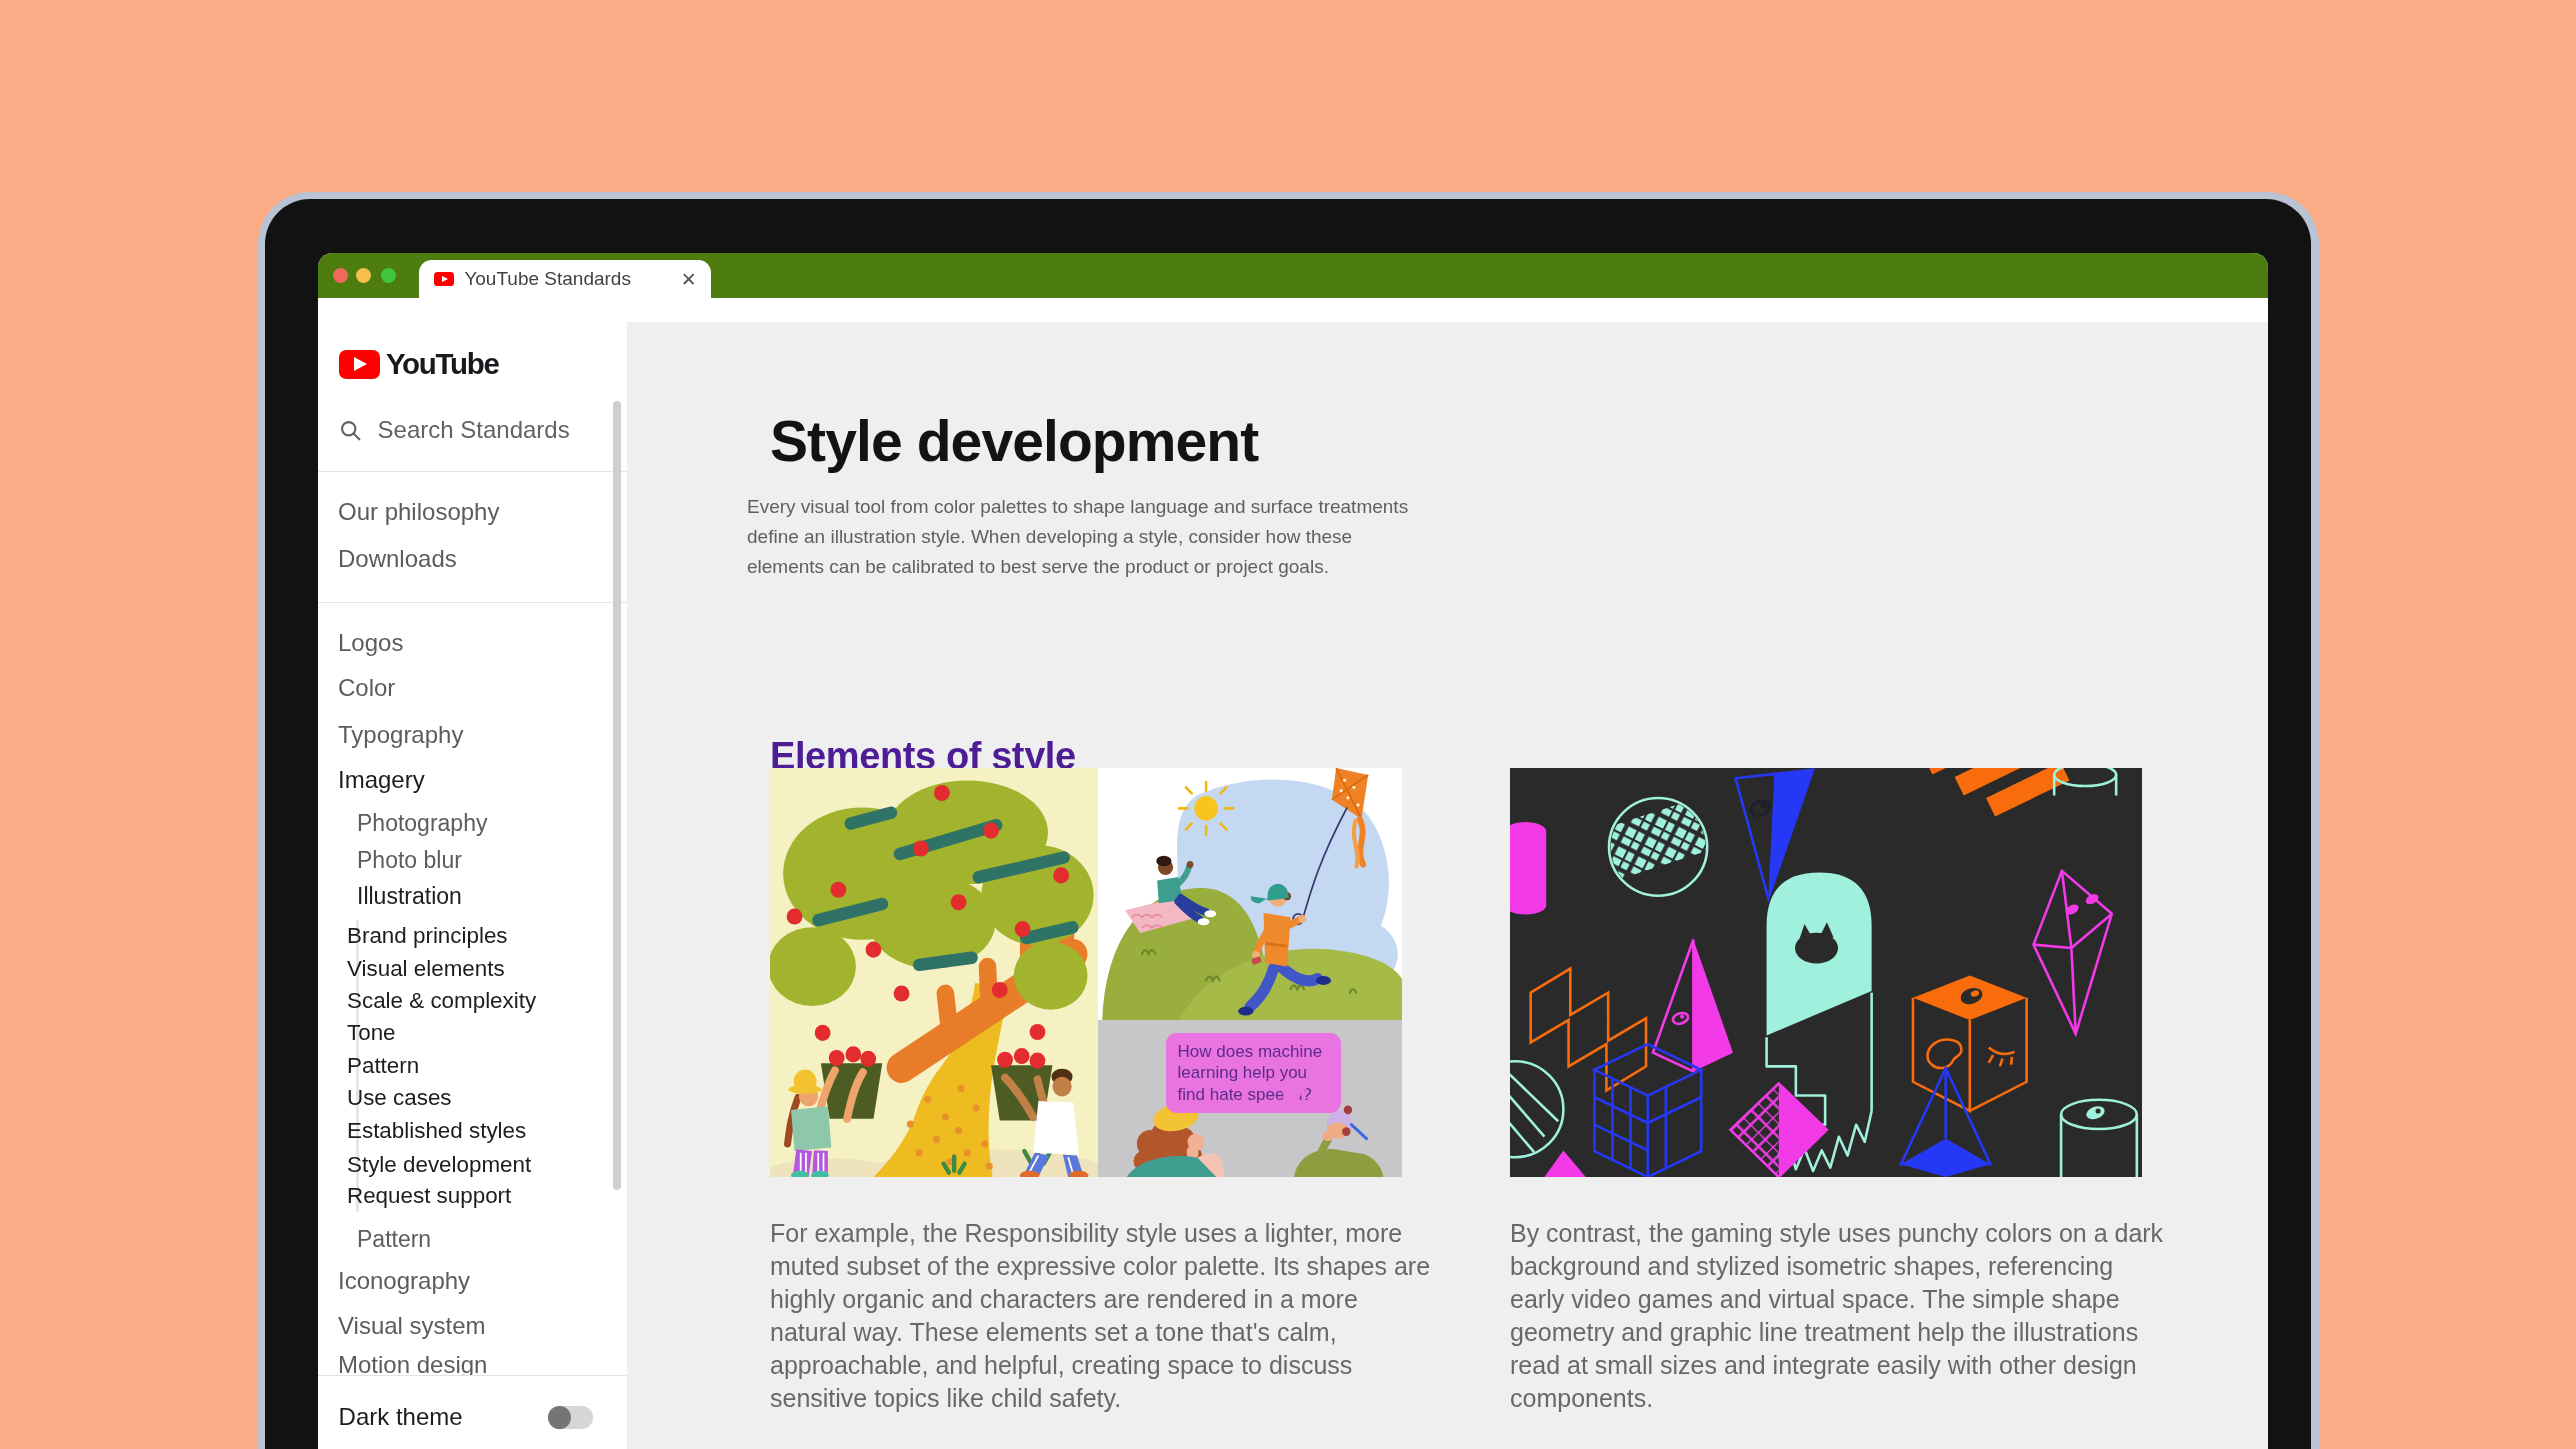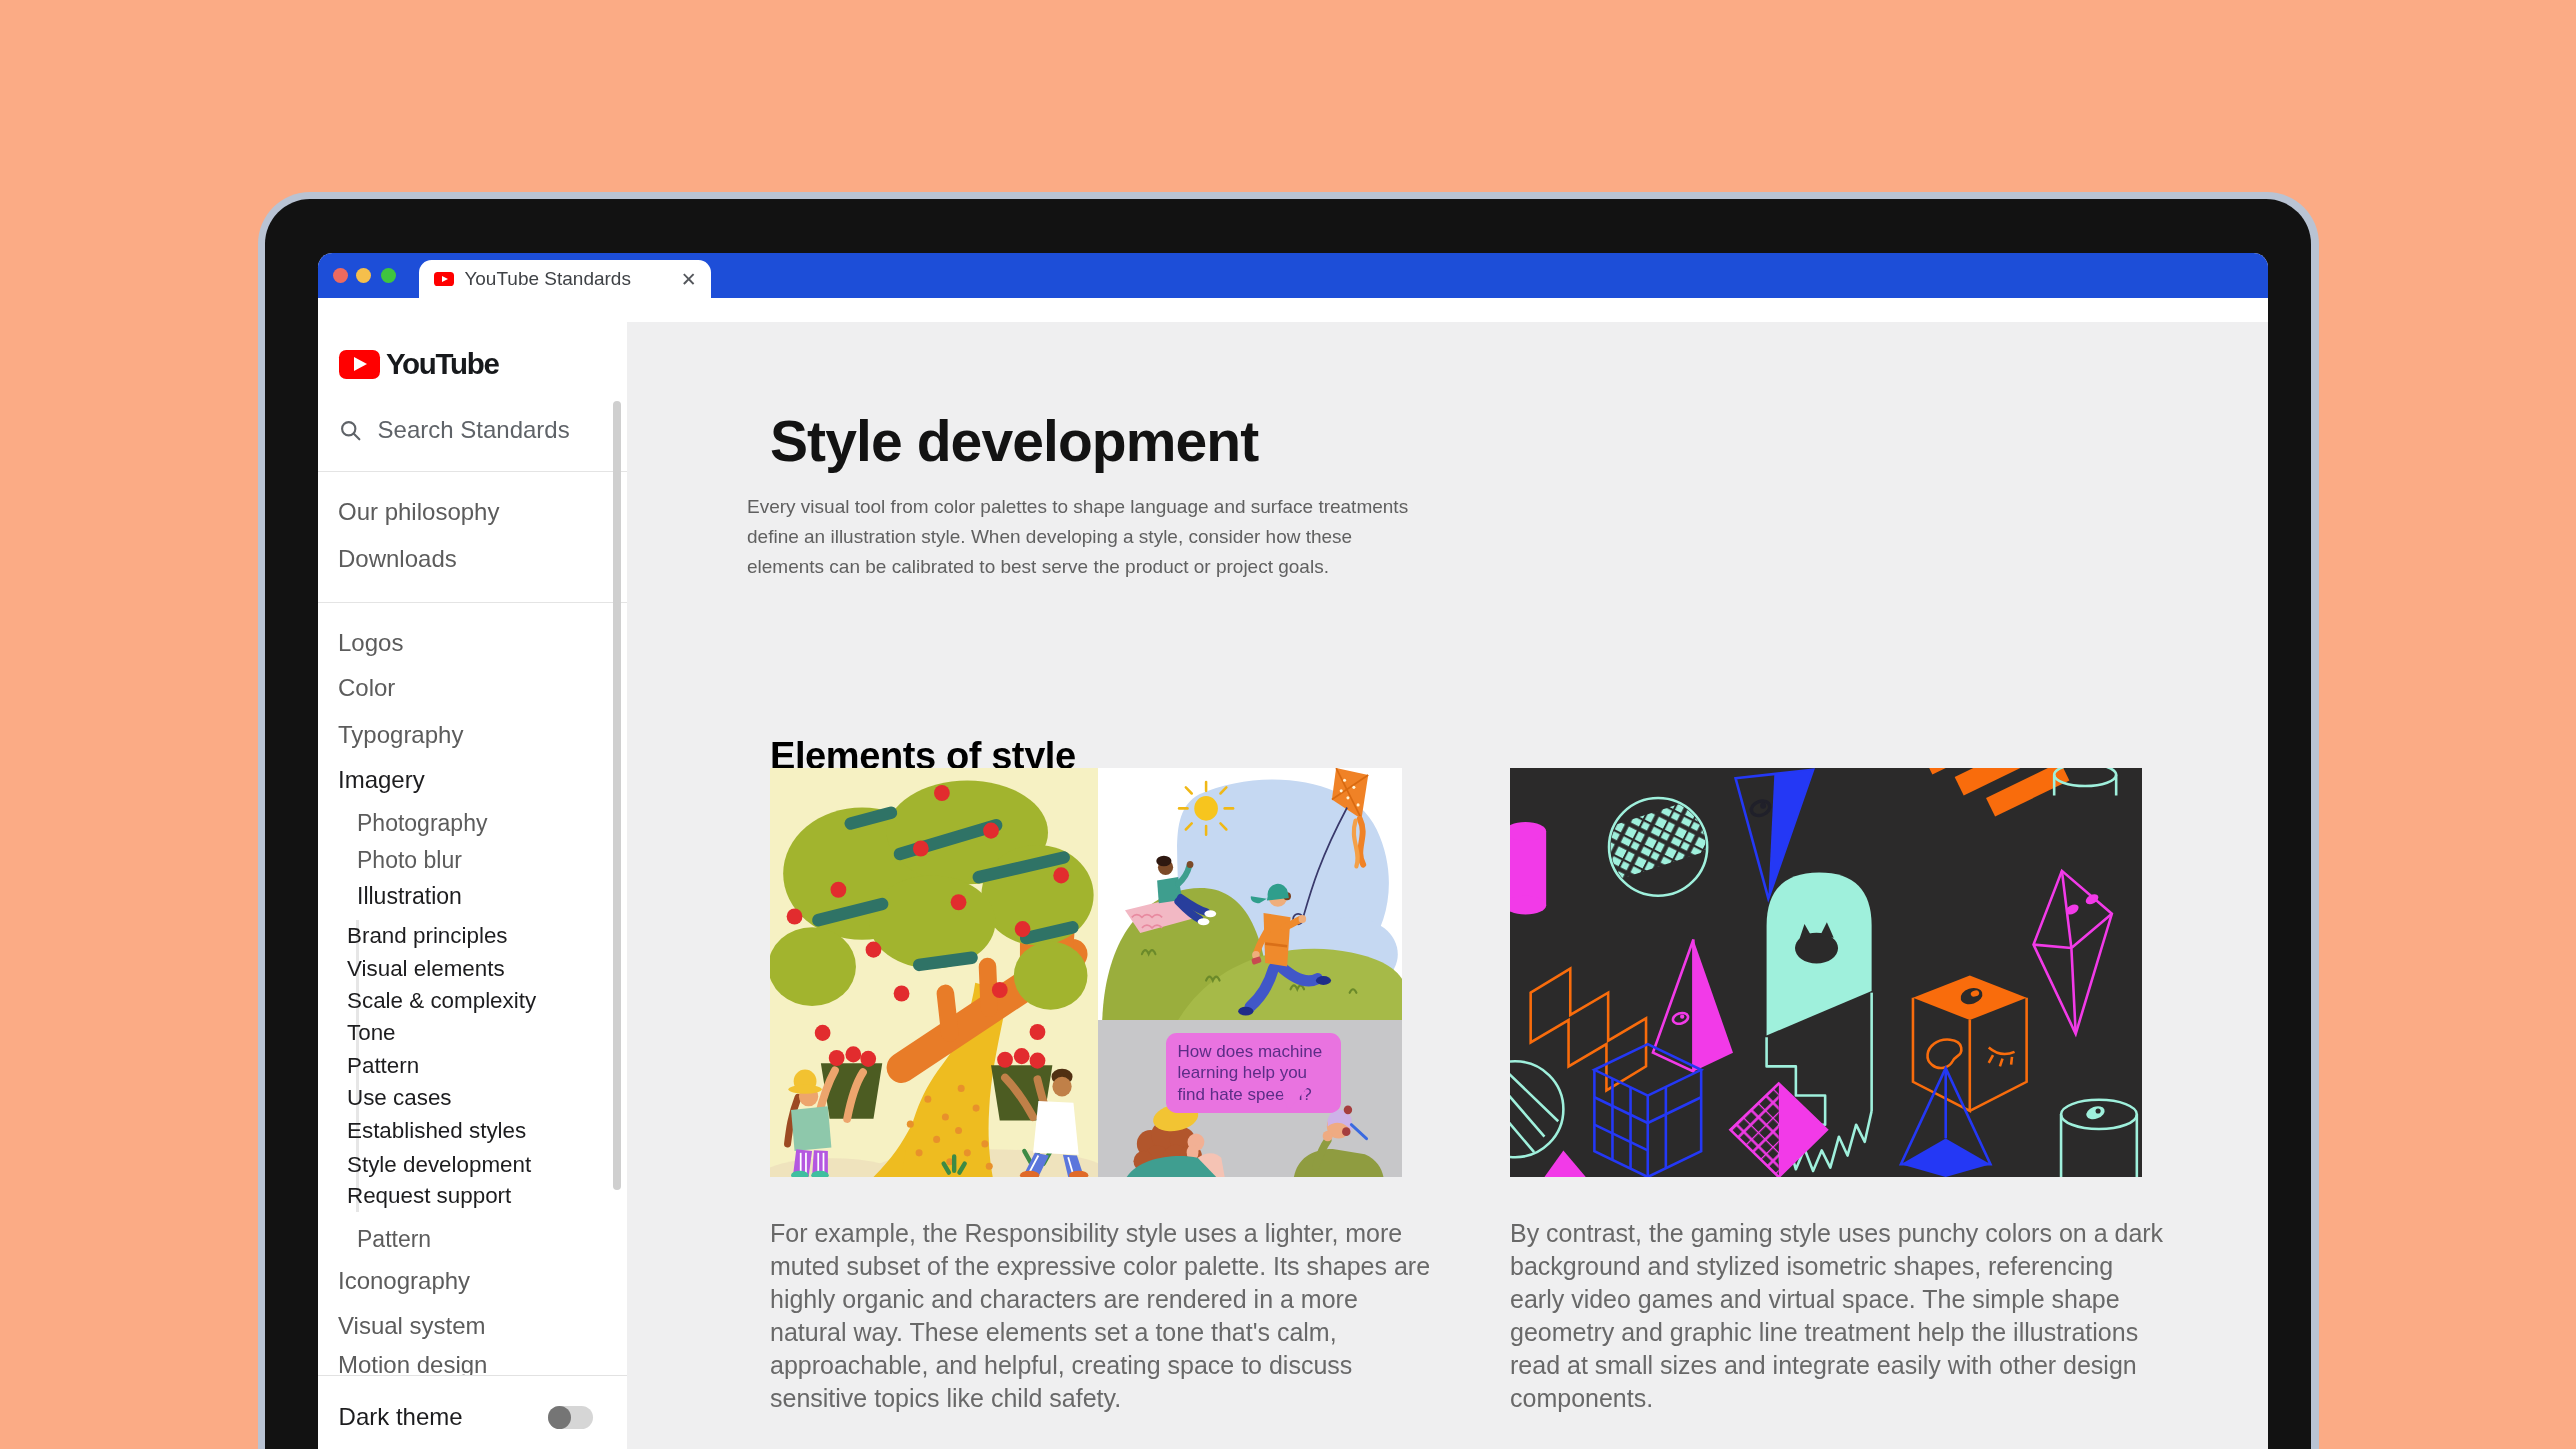--- a/index.html
+++ b/index.html
@@ -6,21 +6,21 @@
   .stage{position:relative;width:2576px;height:1449px;overflow:hidden;background:#fbab85;
          font-family:"Liberation Sans",sans-serif;}
   
   .laptop-frame{position:absolute;left:258px;top:192px;width:2061px;height:1342px;
                 background:#b9c3d3;border-radius:52px 52px 0 0;}
   .laptop-body{position:absolute;left:265px;top:199px;width:2046px;height:1342px;
                background:#121212;border-radius:45px 45px 0 0;}
   
   .browser{position:absolute;left:318px;top:253px;width:1950px;height:1196px;
            border-radius:14.3px 14.3px 0 0;overflow:hidden;background:#fff;}
-  .tabstrip{position:absolute;left:0;top:0;width:100%;height:57px;background:#1d4ed8;}
+  .tabstrip{position:absolute;left:0;top:0;width:100%;height:57px;background:#4d7c0f;}
   .light{position:absolute;top:15px;width:15px;height:15px;border-radius:50%;}
   .light.red{left:15px;background:#ee6a5f}
   .light.yellow{left:38px;background:#f5bf4c}
   .light.green{left:63px;background:#3fc53f}
   .tab{position:absolute;left:101px;top:7.2px;width:292px;height:38px;background:#fff;
        border-radius:12.5px 12.5px 0 0;display:flex;align-items:center;}
   .favicon{margin-left:15px;width:19.7px;height:14.3px;background:#ff0000;border-radius:3.6px;
            position:relative;flex:0 0 auto;}
   .favicon::after{content:"";position:absolute;left:8px;top:3.6px;border-left:6.3px solid #fff;
                   border-top:3.6px solid transparent;border-bottom:3.6px solid transparent;}
@@ -49,21 +49,21 @@
   .sb-scrollbar{position:absolute;left:295px;top:103px;width:8px;height:789px;border-radius:4px;background:#cfcfcf;}
   .sb-footer{position:absolute;left:0;top:1077px;width:309px;height:74px;background:#fff;border-top:0.9px solid #e2e2e2;}
   .dark-theme-label{position:absolute;left:20.6px;top:27px;font-size:24px;color:#1d1d1f;}
   .toggle{position:absolute;left:230px;top:29.5px;width:45px;height:23px;border-radius:11.6px;background:#d6d6d6;}
   .toggle-knob{position:absolute;left:0;top:0;width:23px;height:23px;border-radius:50%;background:#757575;}
   
   .h1{position:absolute;left:452px;top:72px;font-size:57px;line-height:66px;font-weight:bold;
       letter-spacing:-0.9px;color:#131313;}
   .intro{position:absolute;left:429px;top:175px;width:666px;font-size:19px;line-height:30px;color:#606060;}
   .h2{position:absolute;left:452px;top:404px;font-size:38px;line-height:45px;font-weight:bold;
-      letter-spacing:-0.4px;color:#000000;text-align:center;}
+      letter-spacing:-0.4px;color:#4c1d95;text-align:center;}
   .figure{position:absolute;top:470px;width:632px;}
   .figure.f1{left:452px;}
   .figure.f2{left:1192px;}
   .fig-canvas{position:relative;width:632px;height:409px;overflow:hidden;}
   .fig-caption{margin-top:40px;width:662px;font-size:25px;line-height:33px;color:#686868;}
   
   .panel-tree{position:absolute;left:0;top:0;width:328px;height:409px;}
   .panel-kite{position:absolute;left:328px;top:0;width:304px;height:252px;background:#fff;}
   .panel-ml{position:absolute;left:328px;top:252px;width:304px;height:157px;background:#c7c7c9;}
   .panel-tree svg,.panel-kite svg,.panel-ml svg,.gaming-svg{position:absolute;left:0;top:0;width:100%;height:100%;}

